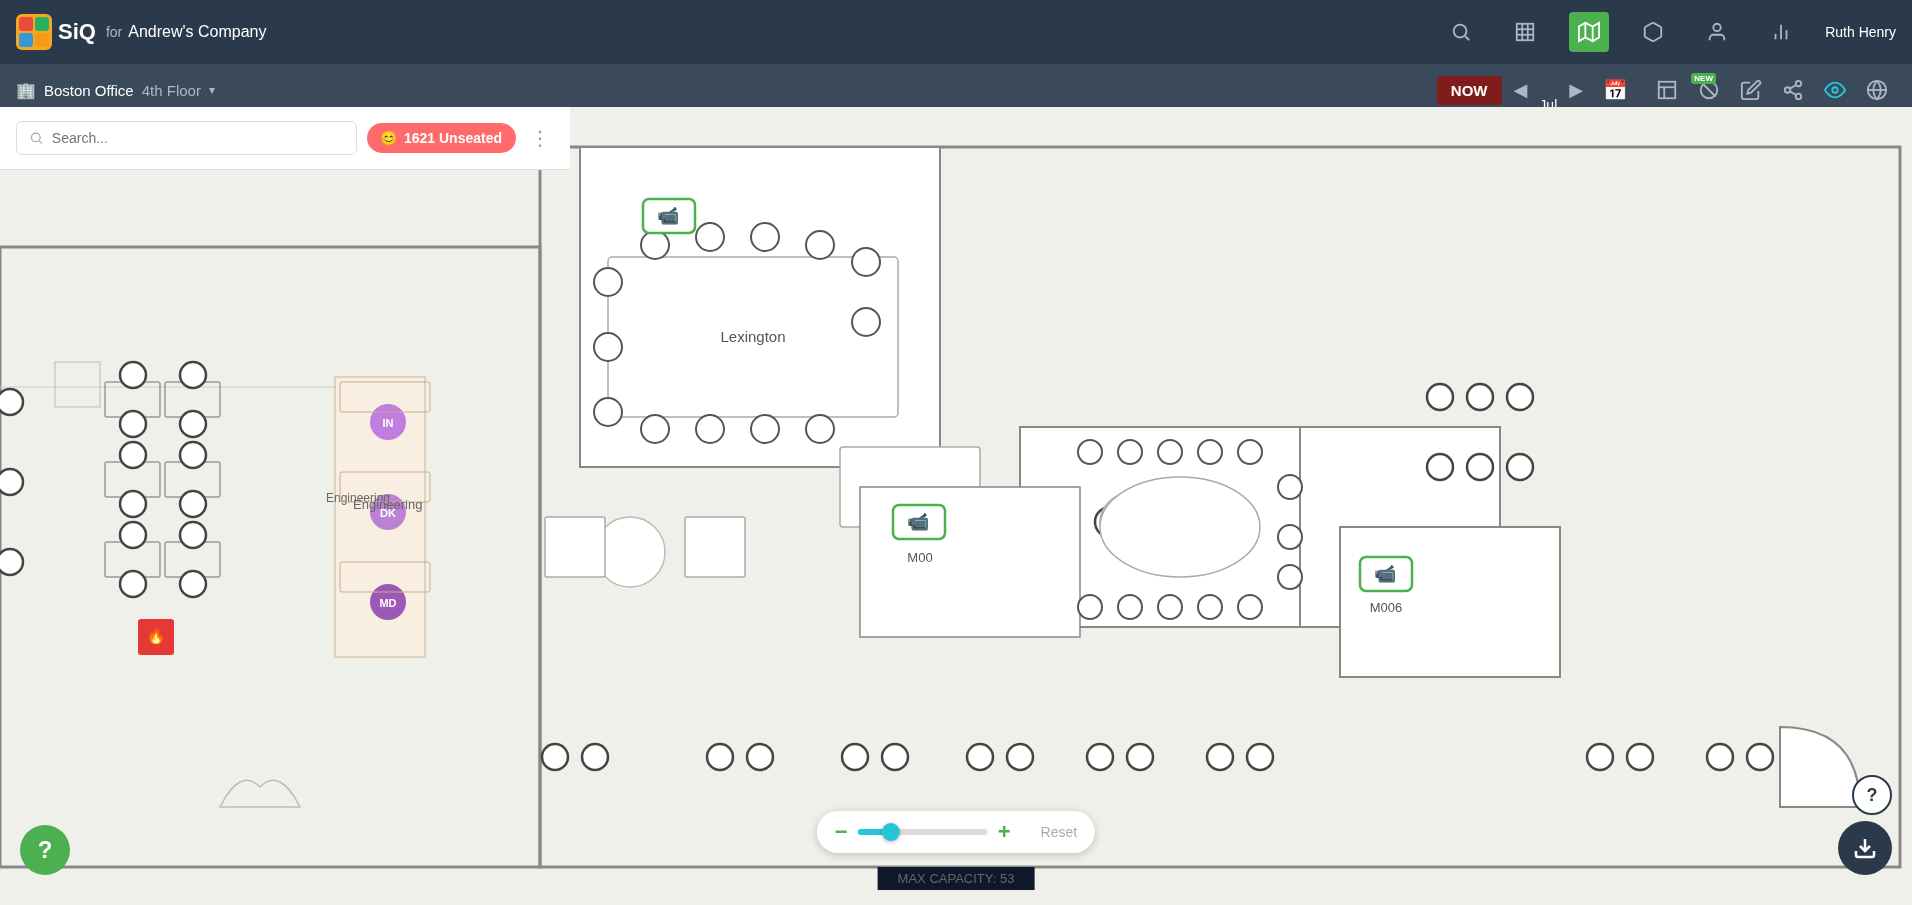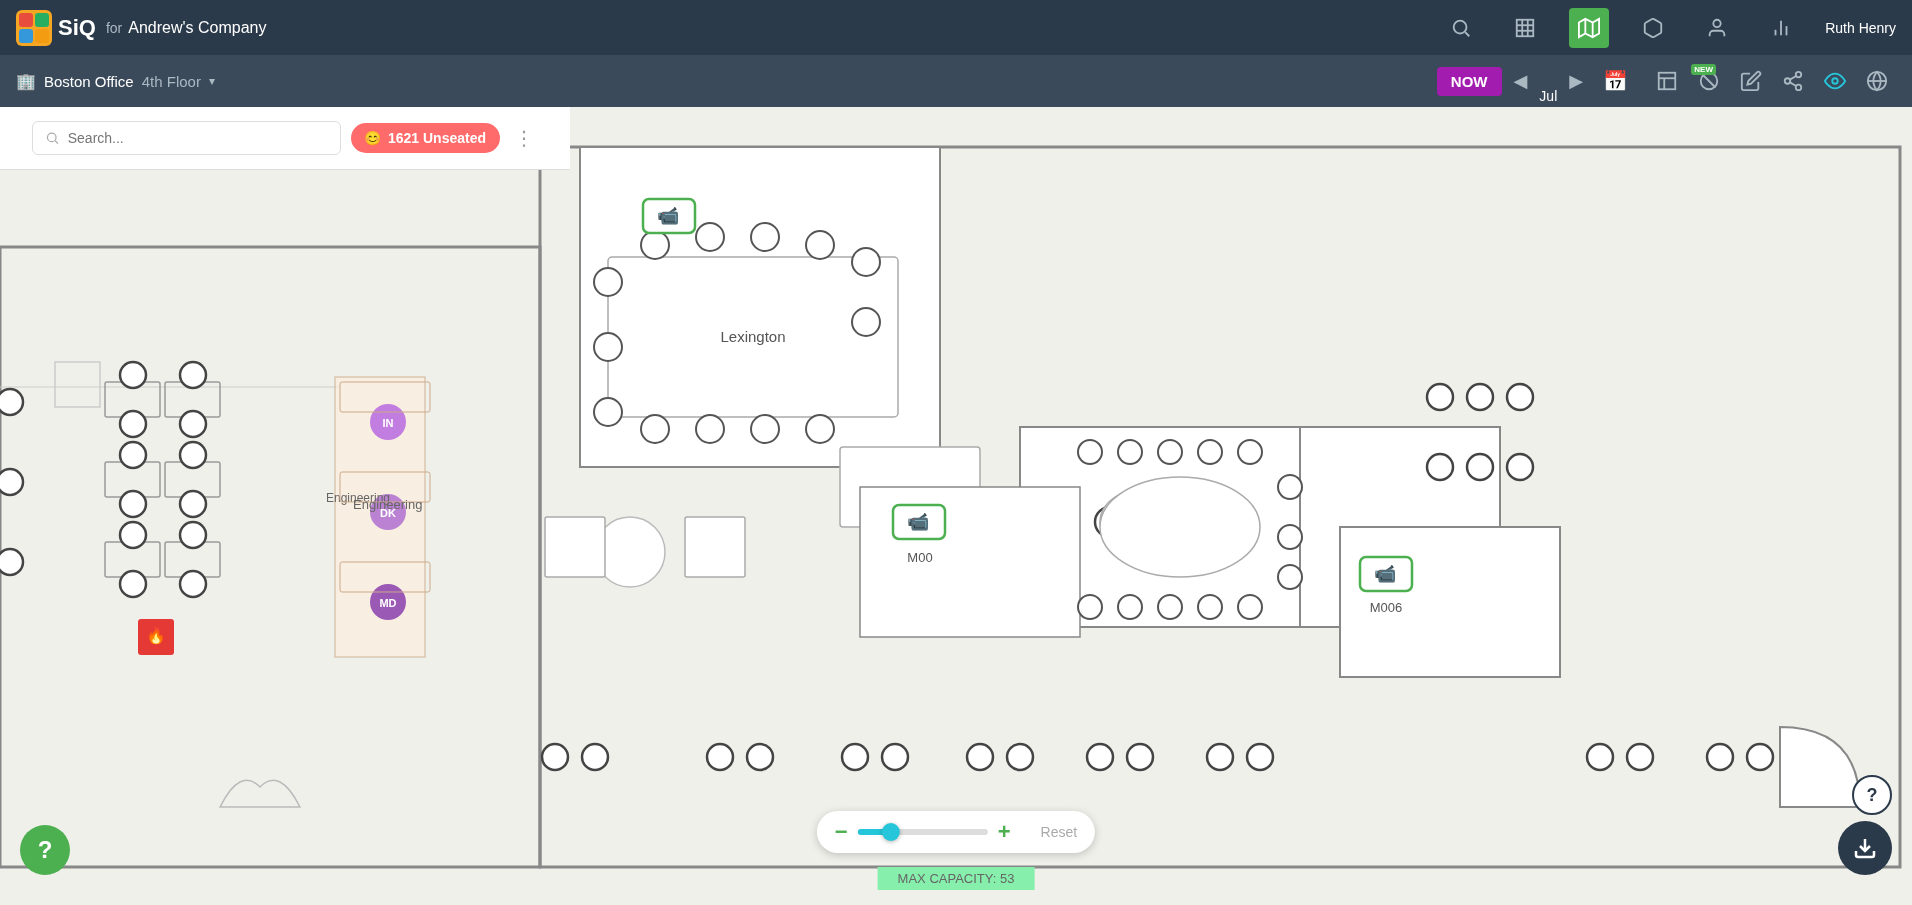--- a/index.html
+++ b/index.html
@@ -1,20 +1,20 @@
 <!DOCTYPE html>
 <html><head>
   <meta charset="utf-8">
   <style>
     * { box-sizing: border-box; margin: 0; padding: 0; }
     body { font-family: -apple-system, BlinkMacSystemFont, 'Segoe UI', sans-serif; background: #f0f0f0; overflow: hidden; width: 1912px; height: 905px; }
 
     
     .top-nav {
-      display: flex; align-items: center; background: #2b3a4a; height: 55px; padding: 0 16px; gap: 24px;
+      display: flex; align-items: center; background: #2b3a4a; height: 64px; padding: 0 16px; gap: 24px;
     }
     .logo { display: flex; align-items: center; gap: 6px; }
     .logo-icon { width: 36px; height: 36px; }
     .logo-text { color: white; font-size: 22px; font-weight: 700; }
     .logo-for { color: #aab8c2; font-size: 14px; margin-left: 4px; }
     .logo-company { color: white; font-size: 16px; }
     .nav-spacer { flex: 1; }
     .nav-icon-btn {
       width: 40px; height: 40px; display: flex; align-items: center; justify-content: center;
       color: #aab8c2; font-size: 20px; cursor: pointer; border-radius: 4px; position: relative;
@@ -31,37 +31,37 @@
     }
     .office-selector .building-icon { font-size: 16px; color: #aab8c2; }
     .office-name { font-weight: 400; }
     .floor-name { color: #aab8c2; }
     .dropdown-arrow { color: #aab8c2; font-size: 12px; }
     .toolbar-spacer { flex: 1; }
     .date-nav {
       display: flex; align-items: center; gap: 4px;
     }
     .now-btn {
-      background: #a21caf; color: white; font-weight: 700; font-size: 15px;
+      background: #7f1d1d; color: white; font-weight: 700; font-size: 15px;
       padding: 6px 14px; border-radius: 4px; cursor: pointer; border: none;
     }
     .date-arrow { color: #aab8c2; font-size: 18px; cursor: pointer; padding: 4px 8px; }
     .date-display { color: white; font-size: 14px; text-align: right; line-height: 1.2; margin-top: 48px; }
     .calendar-icon-btn { color: #aab8c2; font-size: 20px; cursor: pointer; padding: 4px 8px; }
     .toolbar-right-icons { display: flex; align-items: center; gap: 4px; }
     .toolbar-icon-btn {
       width: 38px; height: 38px; display: flex; align-items: center; justify-content: center;
       color: #aab8c2; font-size: 18px; cursor: pointer; border-radius: 4px; position: relative;
     }
     .toolbar-badge { position: absolute; top: 2px; right: 12px; background: #4caf50; color: white; font-size: 8px; padding: 1px 3px; border-radius: 3px; font-weight: bold; }
 
     
     .search-area {
       position: absolute; top: 107px; left: 0; width: 570px; background: white;
-      padding: 14px 32px; display: flex; align-items: center; gap: 10px; z-index: 10;
+      padding: 14px 16px; display: flex; align-items: center; gap: 10px; z-index: 10;
       border-bottom: 1px solid #ddd;
     }
     .search-input-wrap {
       flex: 1; border: 1px solid #ddd; border-radius: 6px; padding: 8px 12px;
       display: flex; align-items: center; gap: 8px; background: white;
     }
     .search-input {
       border: none; outline: none; font-size: 14px; color: #666; width: 100%; background: transparent;
     }
     .unseated-badge {
@@ -403,21 +403,21 @@
 <div class="zoom-control" style="position:absolute; bottom:52px; left:50%; transform:translateX(-50%); display:flex; align-items:center; gap:10px; background:white; border-radius:25px; padding:8px 18px; box-shadow:0 2px 8px rgba(0,0,0,0.2); z-index:20;">
   <span style="color:#4caf50; font-size:22px; cursor:pointer; font-weight:bold;">−</span>
   <div style="position:relative; width:130px; height:6px; background:#ddd; border-radius:3px;">
     <div style="width:35px; height:6px; background:#26c6da; border-radius:3px;"></div>
     <div style="width:18px; height:18px; background:#26c6da; border-radius:50%; position:absolute; top:-6px; left:24px; box-shadow:0 1px 4px rgba(0,0,0,0.3);"></div>
   </div>
   <span style="color:#4caf50; font-size:22px; cursor:pointer; font-weight:bold;">+</span>
   <span style="color:#aaa; font-size:14px; cursor:pointer; margin-left:4px;padding-left:16px;">Reset</span>
 </div>
 
-<div style="position:absolute; bottom:15px; left:50%; transform:translateX(-50%); color:#666; font-size:13px; background:#86efac; padding:4px 20px; z-index:20;">MAX CAPACITY: 53</div>
+<div style="position:absolute; bottom:15px; left:50%; transform:translateX(-50%); color:#666; font-size:13px; background:#0f172a; padding:4px 20px; z-index:20;">MAX CAPACITY: 53</div>
 
 <div class="help-btn">
   <span>?</span>
 </div>
 
 <div style="position:absolute; bottom:30px; right:20px; width:54px; height:54px; background:#2b3a4a; border-radius:50%; display:flex; align-items:center; justify-content:center; color:white; font-size:24px; cursor:pointer; z-index:20;">
   <svg width="24" height="24" viewBox="0 0 24 24" fill="none" stroke="white" stroke-width="2.5">
     <path d="M21 15v4a2 2 0 0 1-2 2H5a2 2 0 0 1-2-2v-4"></path>
     <polyline points="7 10 12 15 17 10"></polyline>
     <line x1="12" y1="15" x2="12" y2="3"></line>

